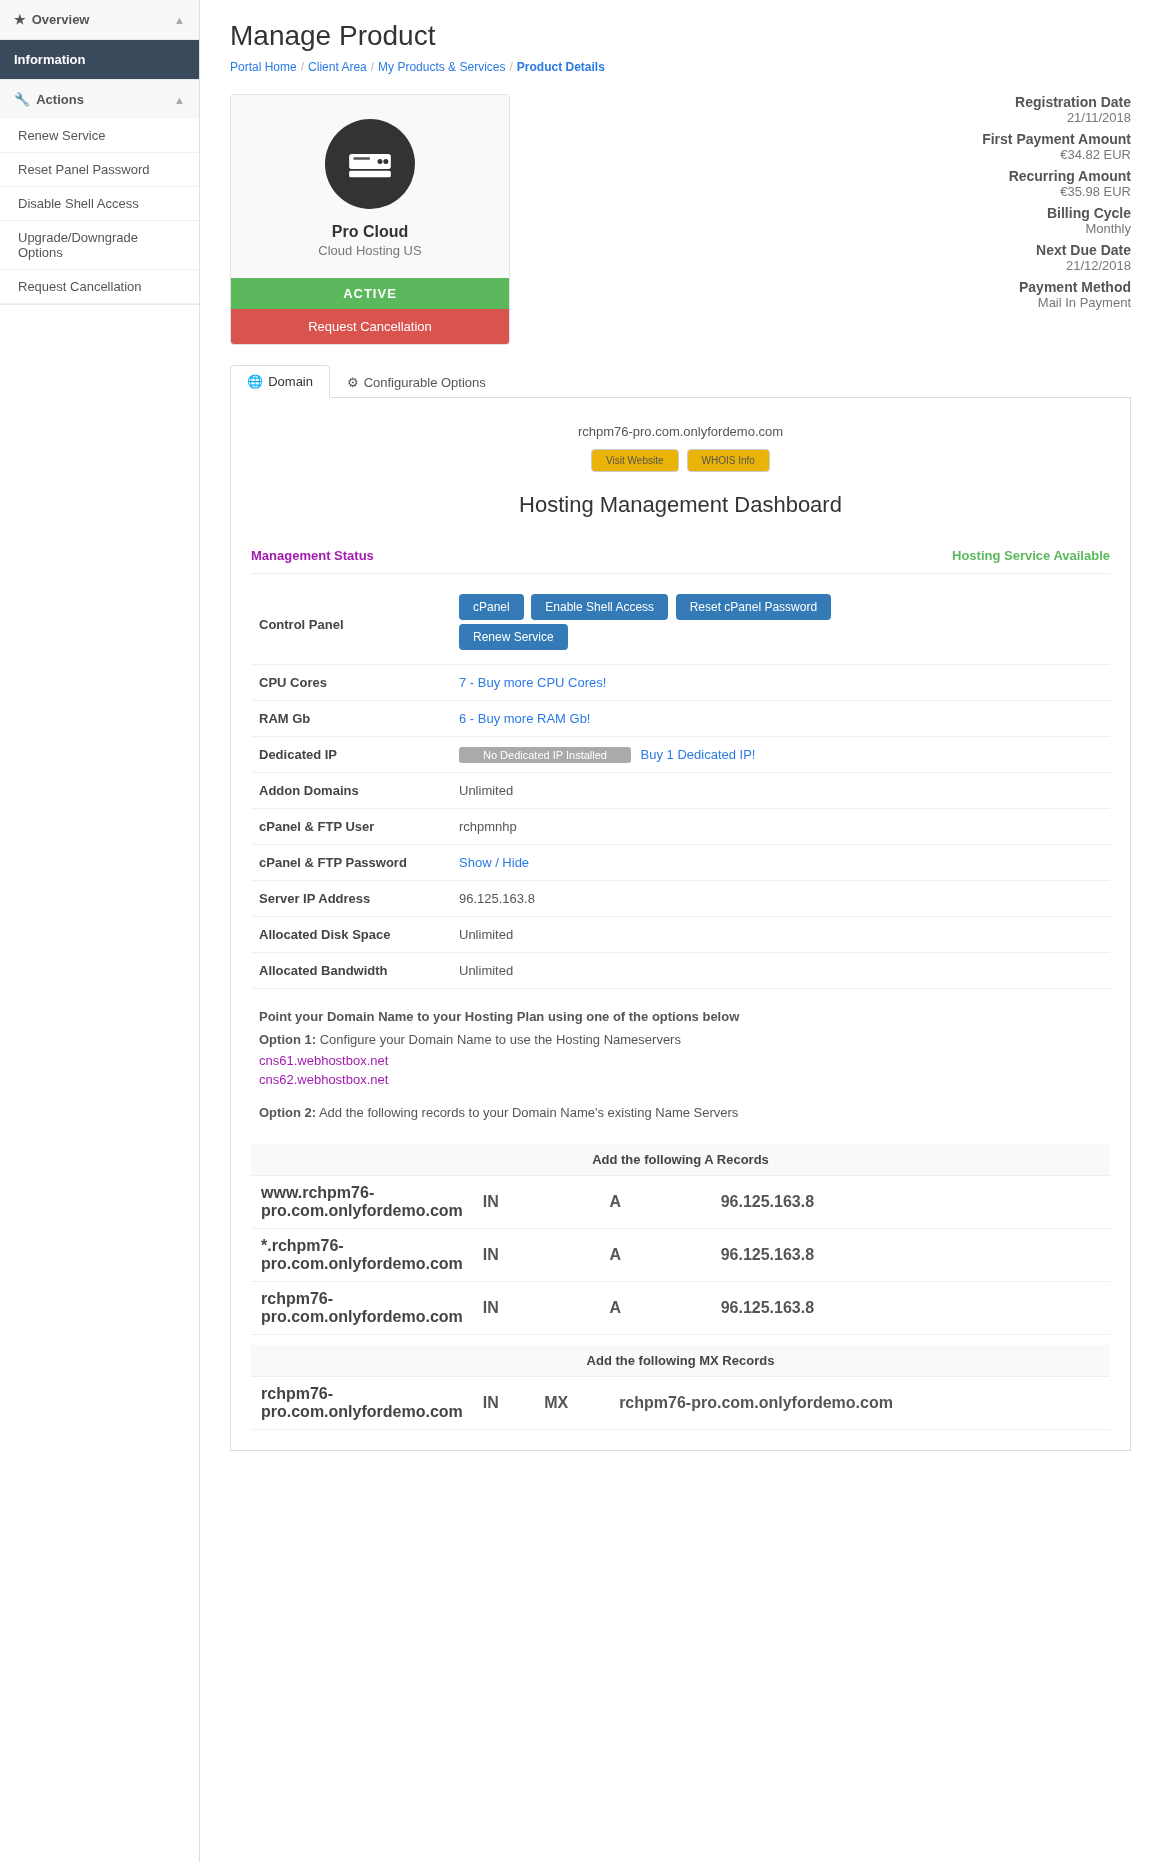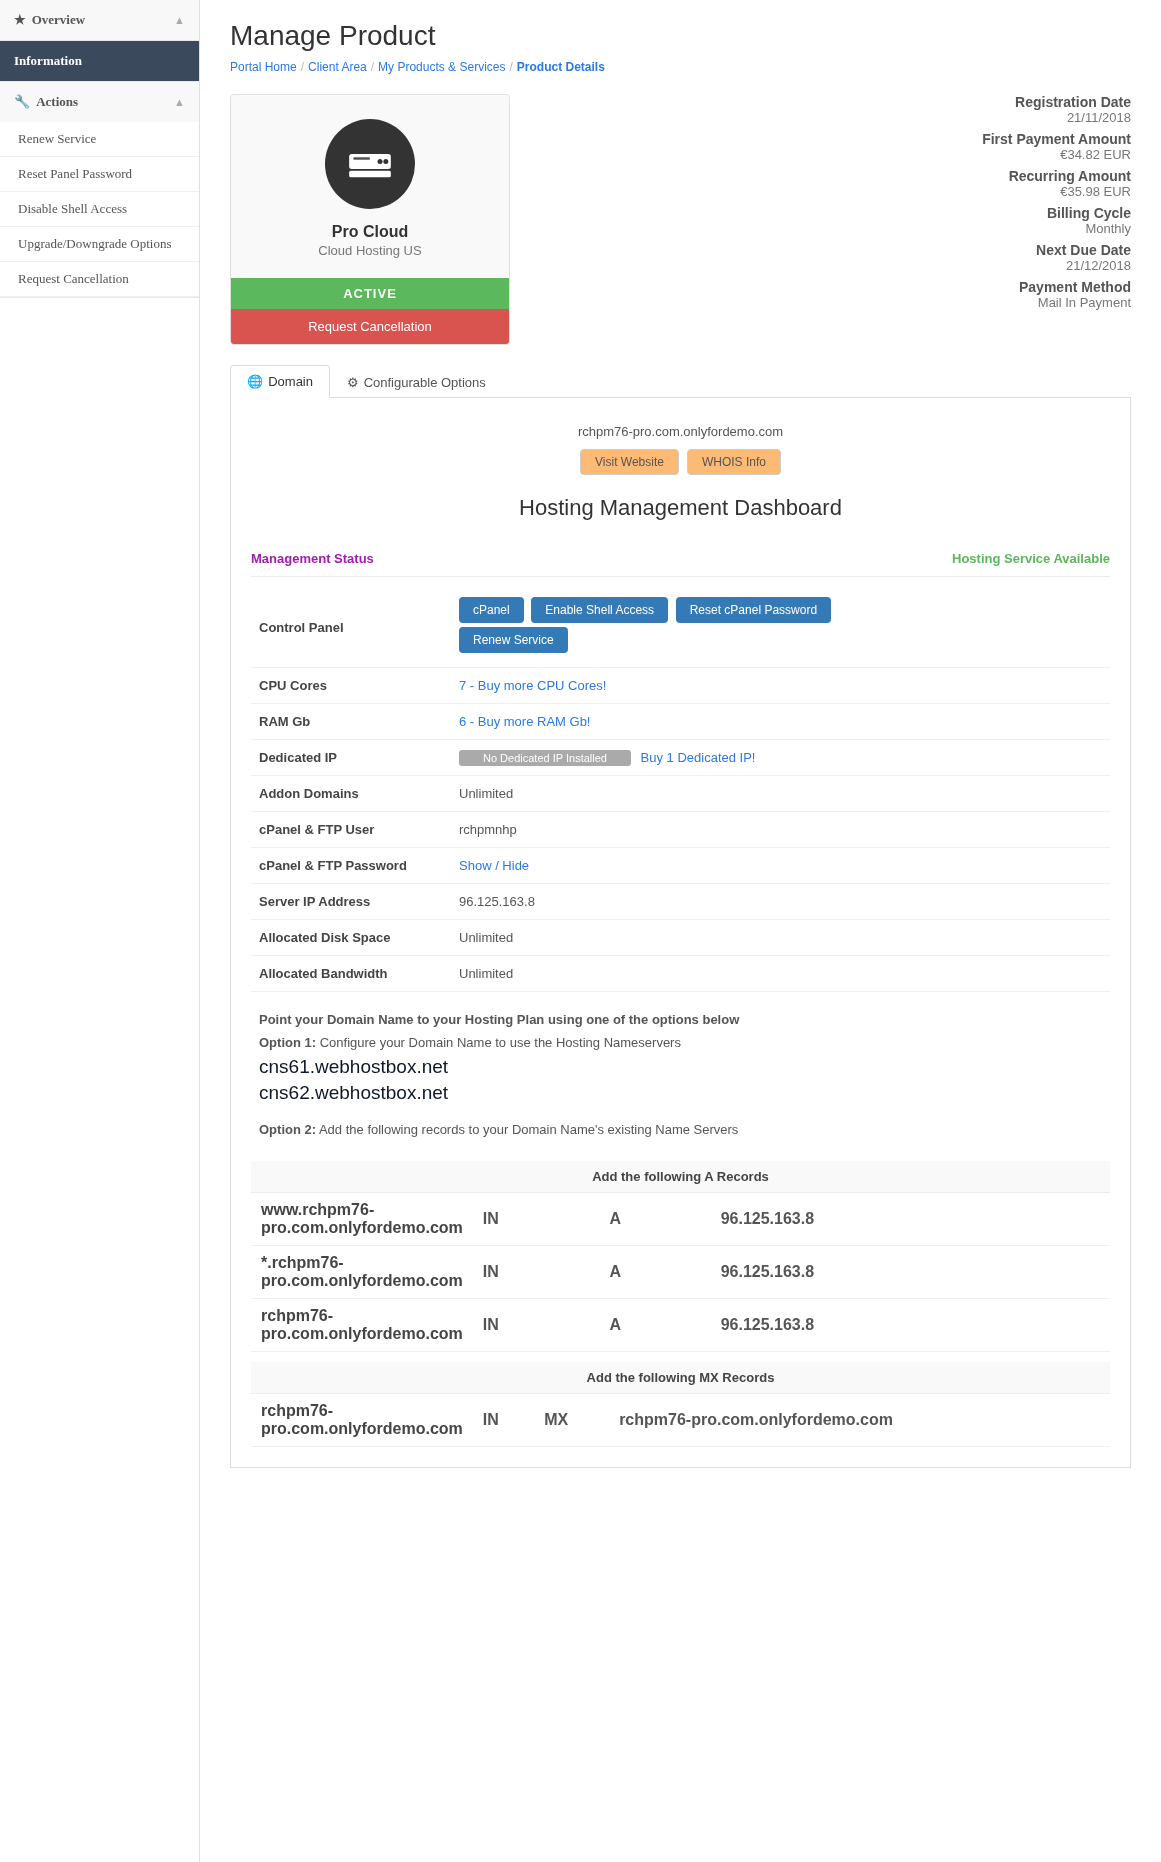--- a/index.html
+++ b/index.html
@@ -1,21 +1,21 @@
 <!DOCTYPE html>
 <html><head>
   <meta charset="utf-8">
   <style>
     * { box-sizing: border-box; margin: 0; padding: 0; }
     body { font-family: 'Segoe UI', Arial, sans-serif; background: #f5f5f5; color: #333; font-size: 14px; }
 
     .layout { display: flex; min-height: 100vh; }
 
     
-    .sidebar { width: 200px; background: #fff; border-right: 1px solid #e0e0e0; flex-shrink: 0; font-family: Liberation Serif, serif; }
+    .sidebar { width: 200px; background: #fff; border-right: 1px solid #e0e0e0; flex-shrink: 0; }
     .sidebar-section { border-bottom: 1px solid #e8e8e8; }
     .sidebar-header { display: flex; align-items: center; justify-content: space-between; padding: 12px 14px; background: #f8f8f8; font-weight: 600; color: #555; font-size: 13px; }
     .sidebar-header.active-header { background: #3a4a5c; color: #fff; }
     .sidebar-item { padding: 9px 14px 9px 18px; color: #555; cursor: pointer; font-size: 13px; border-bottom: 1px solid #f0f0f0; }
     .chevron { font-size: 11px; color: #aaa; }
     .sidebar-icon { margin-right: 6px; }
 
     
     .main { flex: 1; padding: 20px 30px; background: #fff; }
 
@@ -45,21 +45,21 @@
     
     .tabs { display: flex; border-bottom: 1px solid #ddd; margin-bottom: 0; margin-top: 10px; }
     .tab { padding: 8px 16px; cursor: pointer; font-size: 13px; color: #555; border: 1px solid transparent; border-bottom: none; margin-bottom: -1px; display: flex; align-items: center; gap: 5px; }
     .tab.active { border: 1px solid #ddd; border-bottom: 1px solid #fff; background: #fff; color: #333; border-radius: 4px 4px 0 0; }
 
     
     .content-panel { border: 1px solid #ddd; border-top: none; padding: 20px; background: #fff; }
 
     .domain-display { text-align: center; color: #555; font-size: 13px; margin-bottom: 10px; padding-top: 6px; }
     .domain-btns { display: flex; justify-content: center; gap: 8px; margin-bottom: 20px; }
-    .btn-outline { border: 1px solid #ccc; background: #fdba74; padding: 5px 14px; border-radius: 4px; cursor: pointer; font-size: 12px; color: #555; }
+    .btn-outline { border: 1px solid #ccc; background: #eab308; padding: 5px 14px; border-radius: 4px; cursor: pointer; font-size: 10px; color: #555; }
 
     .dashboard-title { text-align: center; font-size: 22px; font-weight: 300; color: #333; margin-bottom: 20px; }
 
     .mgmt-status-row { display: flex; justify-content: space-between; padding: 10px 0; border-bottom: 1px solid #eee; margin-bottom: 10px; }
     .mgmt-status-label { font-weight: 600; font-size: 13px; color: #a21caf; }
     .mgmt-status-value { font-weight: 600; font-size: 13px; color: #5cb85c; }
 
     .detail-table { width: 100%; border-collapse: collapse; }
     .detail-table tr { border-bottom: 1px solid #f0f0f0; }
     .detail-table td { padding: 10px 8px; font-size: 13px; vertical-align: middle; }
@@ -67,21 +67,21 @@
     .detail-table td:last-child { color: #555; }
 
     .btn-blue { background: #337ab7; color: #fff; border: none; padding: 6px 14px; border-radius: 4px; cursor: pointer; font-size: 12px; margin-right: 4px; margin-bottom: 4px; }
 
     .link-blue { color: #2a7ae4; text-decoration: none; }
 
     .badge-gray { background: #aaa; color: #fff; padding: 2px 24px; border-radius: 3px; font-size: 11px; margin-right: 6px; }
 
     .section-note { font-size: 13px; color: #555; padding: 10px 8px 4px; font-weight: 600; }
     .section-sub { font-size: 13px; color: #555; padding: 4px 8px; }
-    .nameserver-item { font-size: 19px; color: #0f172a; padding: 2px 8px; }
+    .nameserver-item { font-size: 13px; color: #a21caf; padding: 2px 8px; }
 
     .a-records-section { margin-top: 16px; }
     .a-records-title { text-align: center; font-size: 13px; font-weight: 600; color: #444; padding: 8px; background: #f9f9f9; border-bottom: 1px solid #eee; }
     .records-table { width: 100%; border-collapse: collapse; font-size: 16px; font-weight: bold; }
     .records-table tr { border-bottom: 1px solid #f0f0f0; }
     .records-table td { padding: 8px 10px; color: #555; }
     .records-table td:first-child { width: 220px; color: #444; }
 
     .mx-records-section { margin-top: 10px; }
     .mx-records-title { text-align: center; font-size: 13px; font-weight: 600; color: #444; padding: 8px; background: #f9f9f9; border-bottom: 1px solid #eee; }

